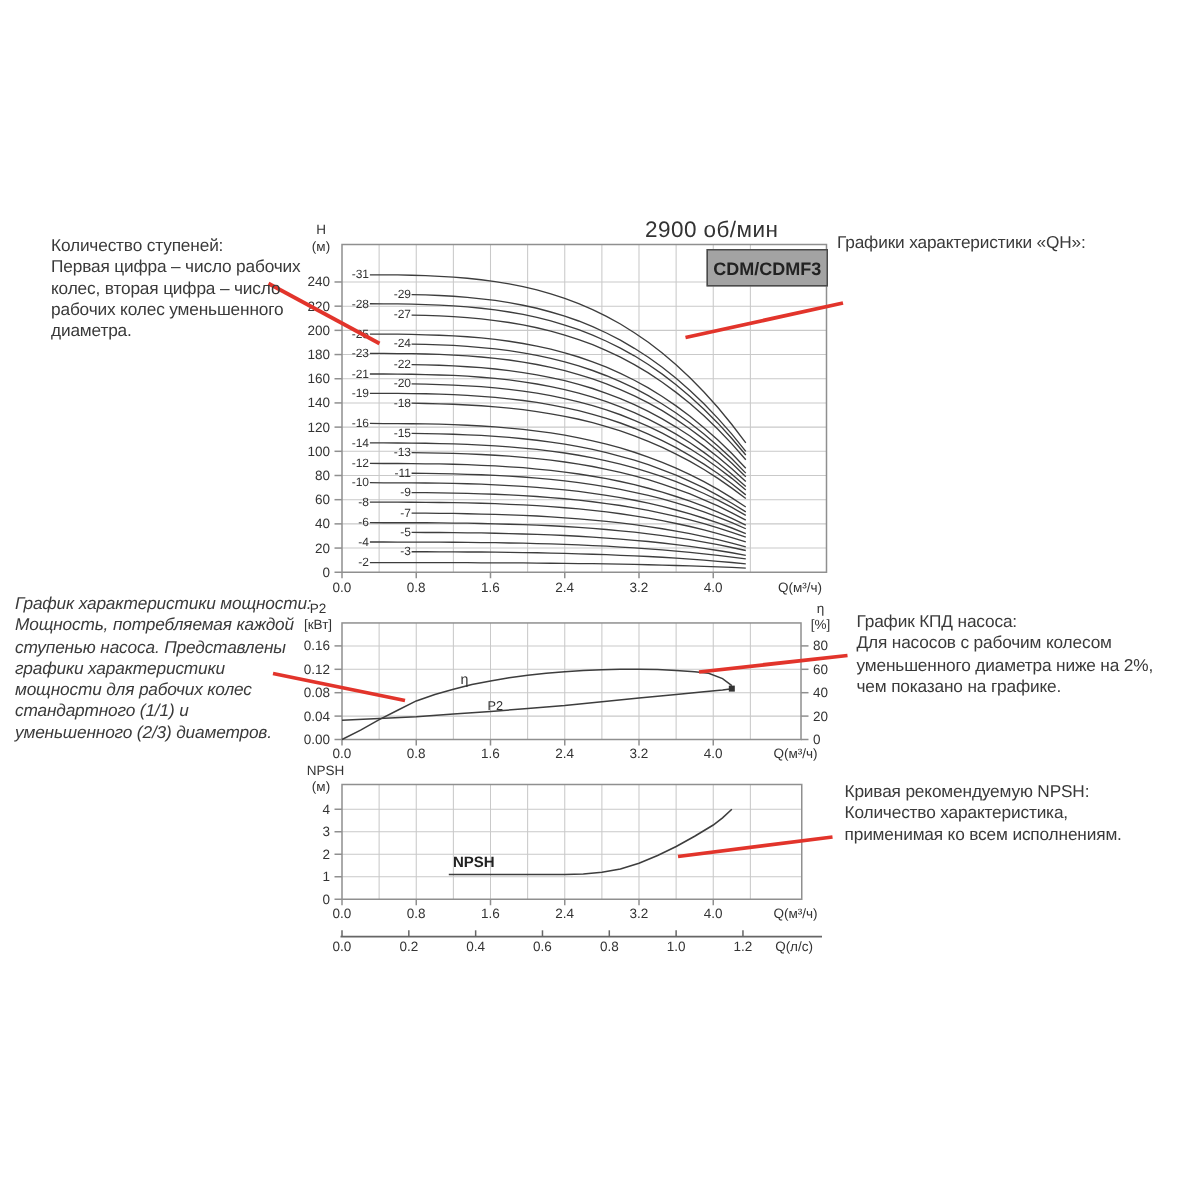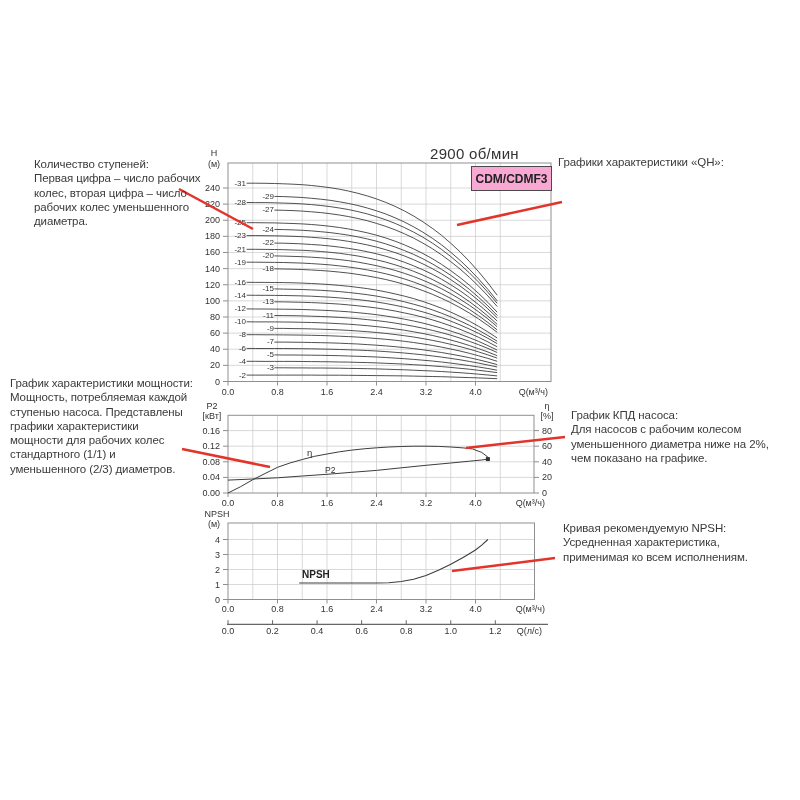--- a/index.html
+++ b/index.html
@@ -5,21 +5,21 @@
   html,body{margin:0;padding:0;background:#fff;}
   .page{position:relative;width:800px;height:800px;background:#ffffff;overflow:hidden;
         font-family:"Liberation Sans","DejaVu Sans",sans-serif;}
   #charts-svg{position:absolute;left:0;top:0;}
   .ann{position:absolute;font-size:11.5px;line-height:14.3px;color:#3a3a3a;letter-spacing:-0.1px;}
   .ann-title{white-space:pre;}
   .ann-body{white-space:pre-line;}
   .speed{position:absolute;top:145px;left:430px;width:120px;
          font-size:15px;color:#333;letter-spacing:0.3px;}
   .model-box{position:absolute;left:471px;top:166px;width:79px;height:23px;
-             border:1.5px solid #4a4a4a;background:#f9a8d4;display:flex;align-items:center;
+             border:1.5px solid #4a4a4a;background:#a3a3a3;display:flex;align-items:center;
              justify-content:center;font-size:12px;font-weight:600;color:#222;}
 </style>
 </head>
 <body>
 
 <div class="page">
 
   <svg id="charts-svg" width="800" height="800">
       <g>
         <line x1="252.75" y1="163" x2="252.75" y2="381.5" stroke="#c9c9c9" stroke-width="0.7"></line>
@@ -283,36 +283,36 @@
     <div class="ann-body">Первая цифра – число рабочих
 колес, вторая цифра – число
 рабочих колес уменьшенного
 диаметра.</div>
   </div>
 
   <div class="ann" style="left:558px;top:155px;">
     <div class="ann-title">Графики характеристики «QH»:</div>
   </div>
 
-  <div class="ann" style="left:10px;top:376px;">
+  <div class="ann" style="left:10px;top:396px;font-style:italic;">
     <div class="ann-title">График характеристики мощности:</div>
     <div class="ann-body">Мощность, потребляемая каждой
 ступенью насоса. Представлены
 графики характеристики
 мощности для рабочих колес
 стандартного (1/1) и
 уменьшенного (2/3) диаметров.</div>
   </div>
 
   <div class="ann" style="left:571px;top:381px;margin-top:27px;">
     <div class="ann-title">График КПД насоса:</div>
     <div class="ann-body">Для насосов с рабочим колесом
 уменьшенного диаметра ниже на 2%,
 чем показано на графике.</div>
   </div>
 
   <div class="ann" style="left:563px;top:521px;">
     <div class="ann-title">Кривая рекомендуемую NPSH:</div>
-    <div class="ann-body">Усредненная характеристика,
+    <div class="ann-body">Количество характеристика,
 применимая ко всем исполнениям.</div>
   </div>
 
 </div>
 
 </body></html>

